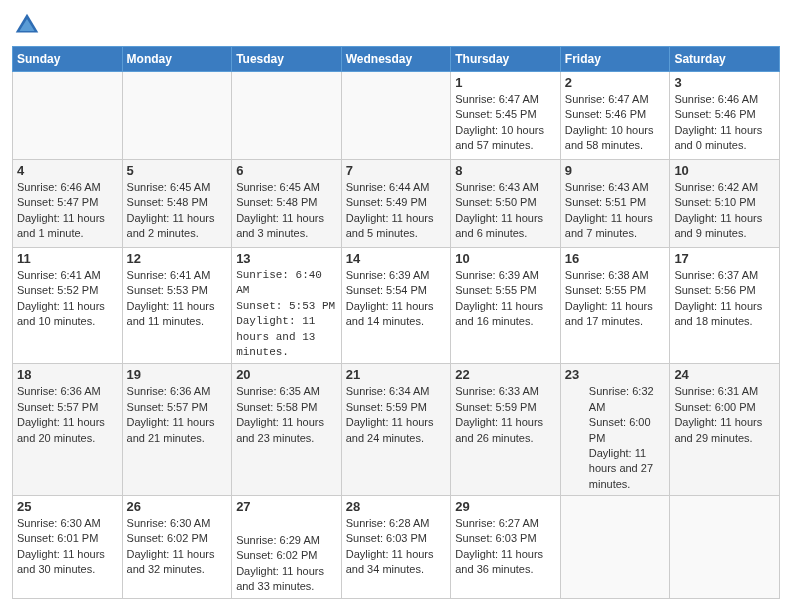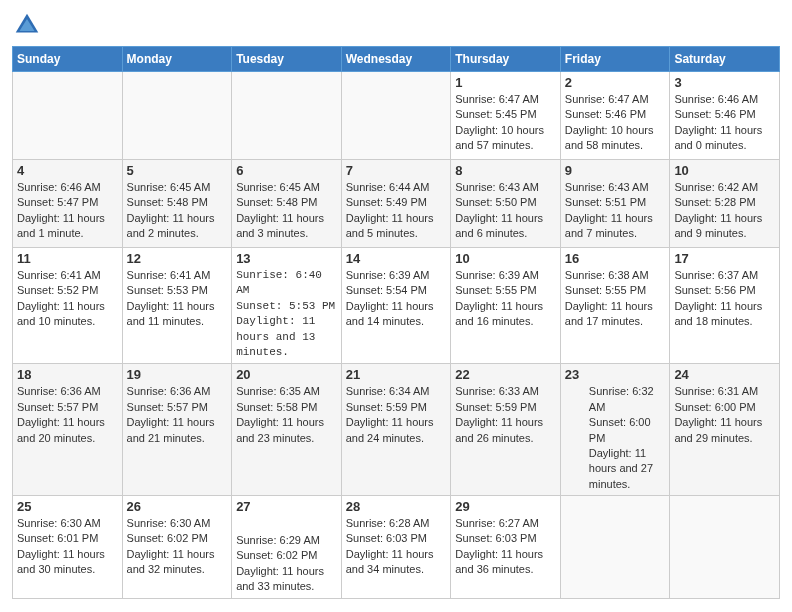--- a/index.html
+++ b/index.html
@@ -193,21 +193,21 @@
           </td>
           <td>
             <span class="day-number">9</span>
             <div class="day-info" style="white-space: pre-line;">Sunrise: 6:43 AM
 Sunset: 5:51 PM
 Daylight: 11 hours and 7 minutes.</div>
           </td>
           <td>
             <span class="day-number">10</span>
             <div class="day-info" style="white-space: pre-line;">Sunrise: 6:42 AM
-Sunset: 5:28 PM
+Sunset: 5:10 PM
 Daylight: 11 hours and 9 minutes.</div>
           </td>
         </tr>
         <tr>
           <td>
             <span class="day-number">11</span>
             <div class="day-info" style="white-space: pre-line;">Sunrise: 6:41 AM
 Sunset: 5:52 PM
 Daylight: 11 hours and 10 minutes.</div>
           </td>

